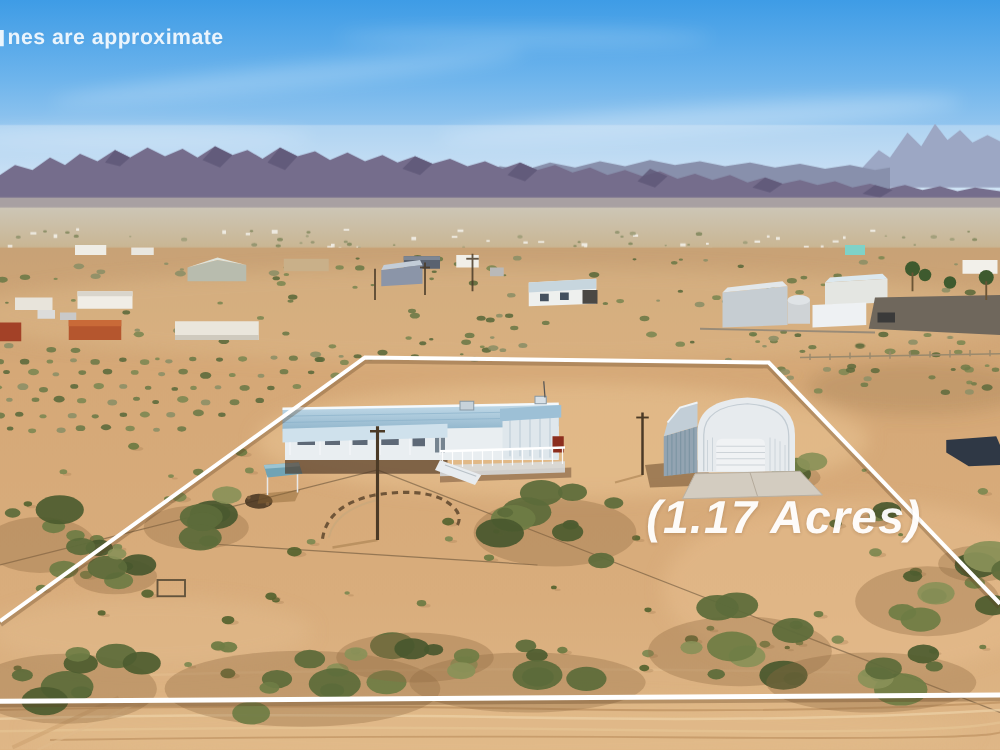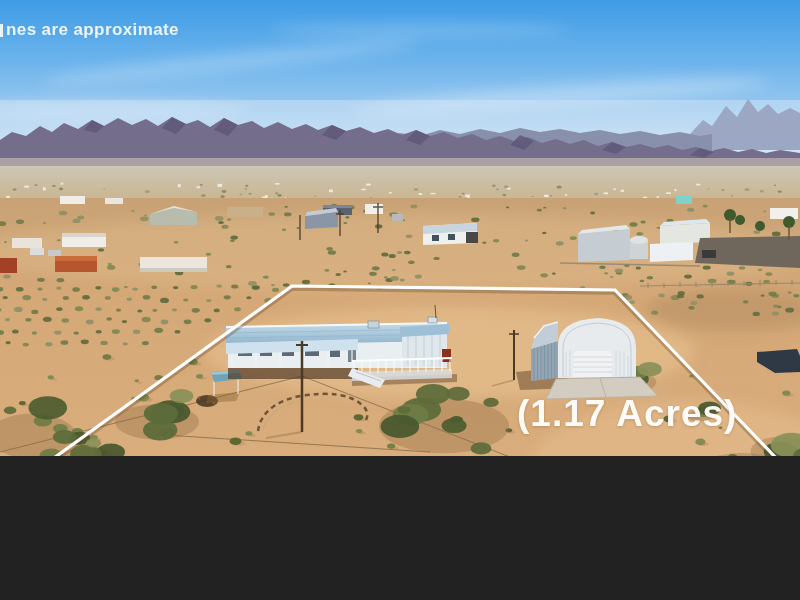--- a/index.html
+++ b/index.html
@@ -1,25 +1,25 @@
 <!DOCTYPE html>
 <html><head>
 <meta charset="utf-8">
 <style>
   html,body{margin:0;padding:0;background:#222;}
-  #stage{position:relative;width:800px;height:456px;overflow:hidden;
+  #stage{position:relative;width:800px;height:600px;overflow:hidden;
          font-family:"Liberation Sans",sans-serif;background:#d5a877;}
   #scene-svg{position:absolute;left:0;top:0;}
   .overlay-text{position:absolute;color:#fff;white-space:nowrap;user-select:none;}
   #watermark{left:6px;top:20px;font-size:17px;font-weight:700;opacity:.88;
              letter-spacing:.4px;text-shadow:0 0 2px rgba(120,170,215,.35);}
   #cut-letter{position:absolute;left:0px;top:24px;width:3px;height:13px;
               background:rgba(255,255,255,.88);}
   #acreage{left:517px;top:393px;font-size:37px;font-weight:700;opacity:.95;
-           letter-spacing:1px;text-shadow:0 1px 3px rgba(90,60,30,.25);}
+           letter-spacing:1px;text-shadow:0 1px 3px rgba(90,60,30,.25);font-style:italic;}
 </style>
 </head>
 <body>
 
 <div id="stage">
 <svg id="scene-svg" width="800" height="600" viewBox="0 0 800 600">
   <defs>
     <linearGradient id="skyG" x1="0" y1="0" x2="0" y2="1">
       <stop offset="0" stop-color="#3e9ce6"></stop>
           <stop offset=".35" stop-color="#6db4ec"></stop>

